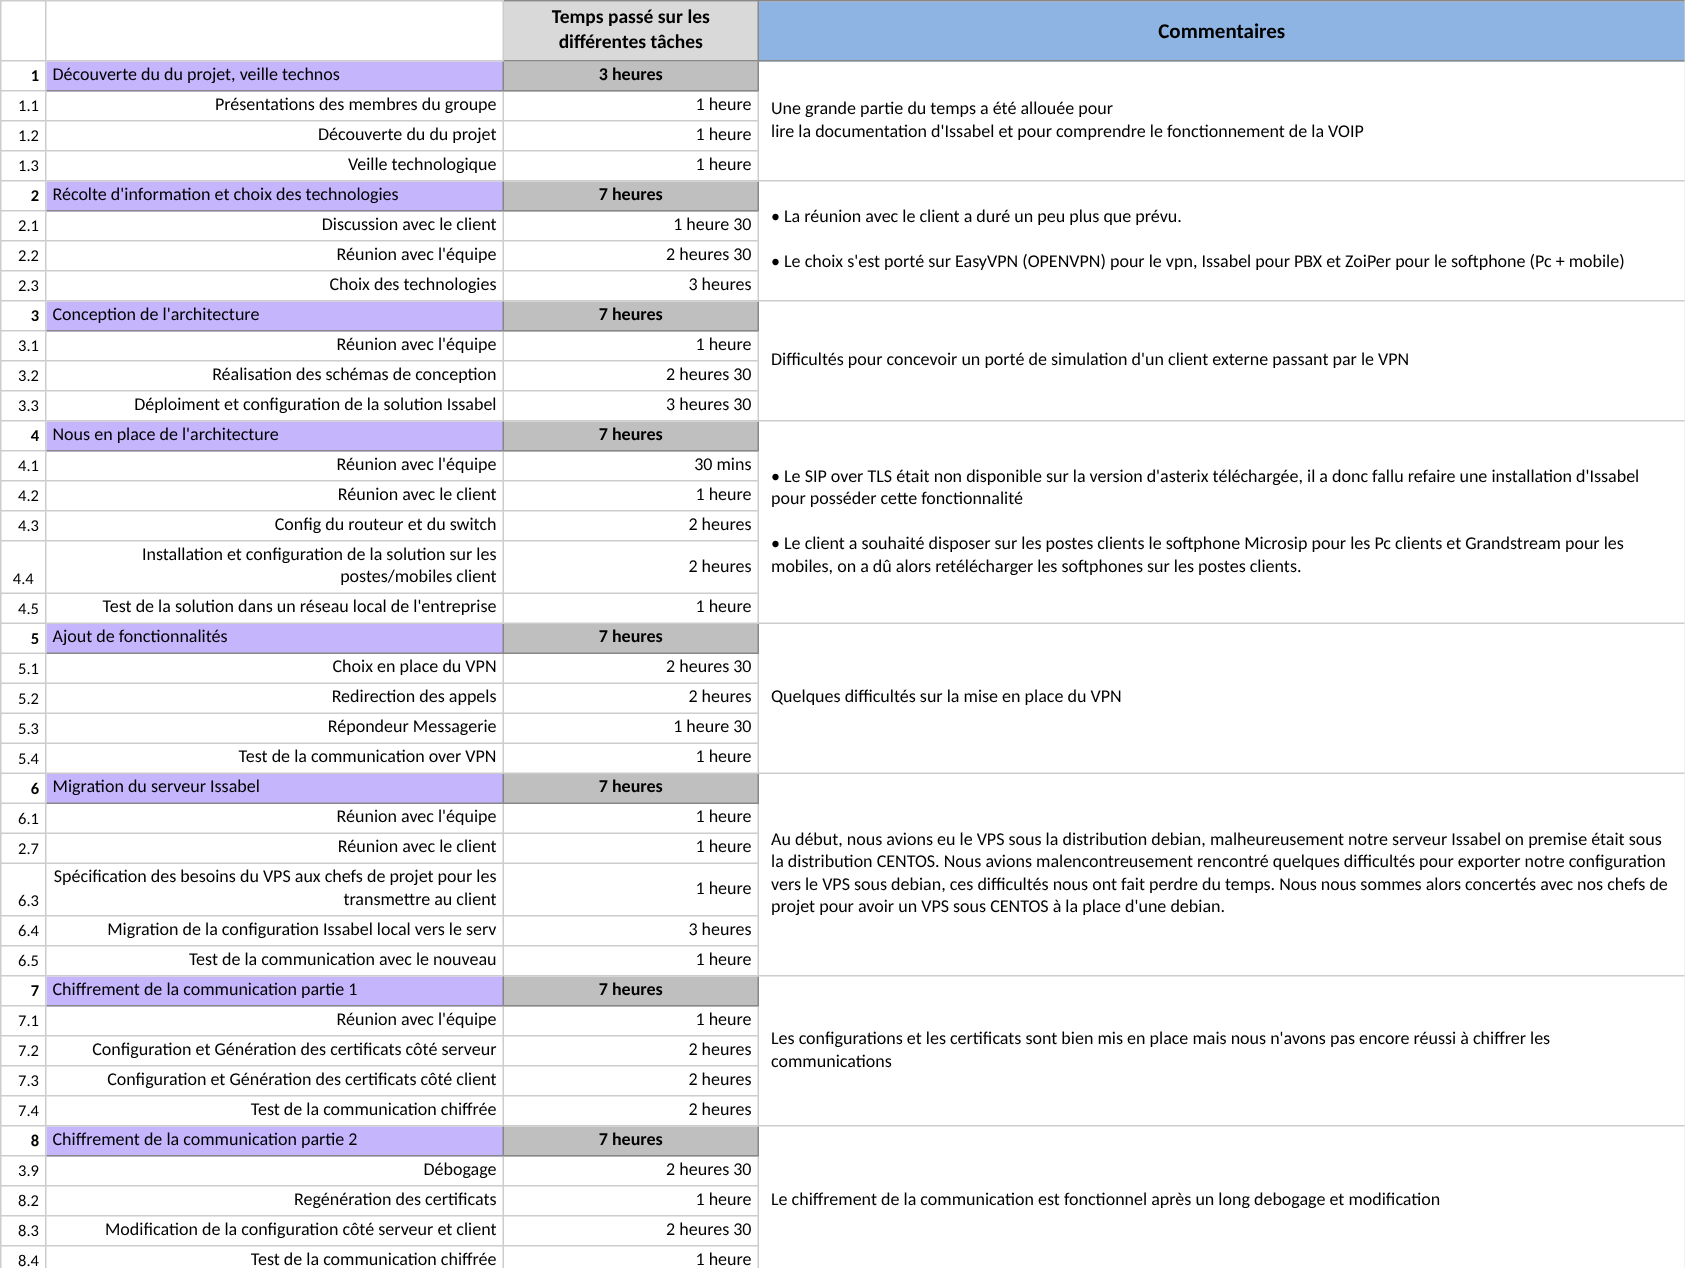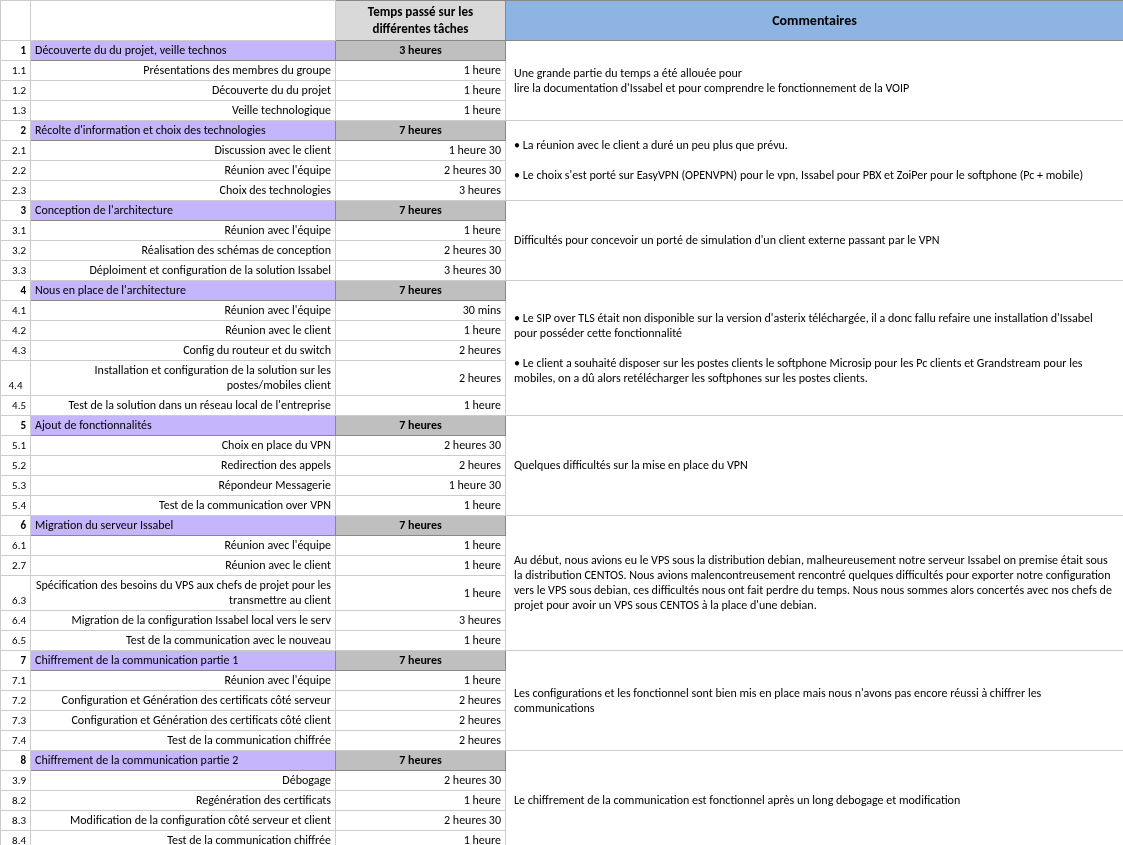--- a/index.html
+++ b/index.html
@@ -243,21 +243,21 @@
       </tr>
       <tr>
         <td class="num">6.5</td>
         <td class="task">Test de la communication avec le nouveau</td>
         <td class="time">1 heure</td>
       </tr>
       <tr>
         <td class="num bold">7</td>
         <td class="section">Chiffrement de la communication partie 1</td>
         <td class="section-time">7 heures</td>
-        <td class="comment" rowspan="5">Les configurations et les fonctionnel sont bien mis en place mais nous n'avons pas encore réussi à chiffrer les communications</td>
+        <td class="comment" rowspan="5">Les configurations et les certificats sont bien mis en place mais nous n'avons pas encore réussi à chiffrer les communications</td>
       </tr>
       <tr>
         <td class="num">7.1</td>
         <td class="task">Réunion avec l'équipe</td>
         <td class="time">1 heure</td>
       </tr>
       <tr>
         <td class="num">7.2</td>
         <td class="task">Configuration et Génération des certificats côté serveur</td>
         <td class="time">2 heures</td>

